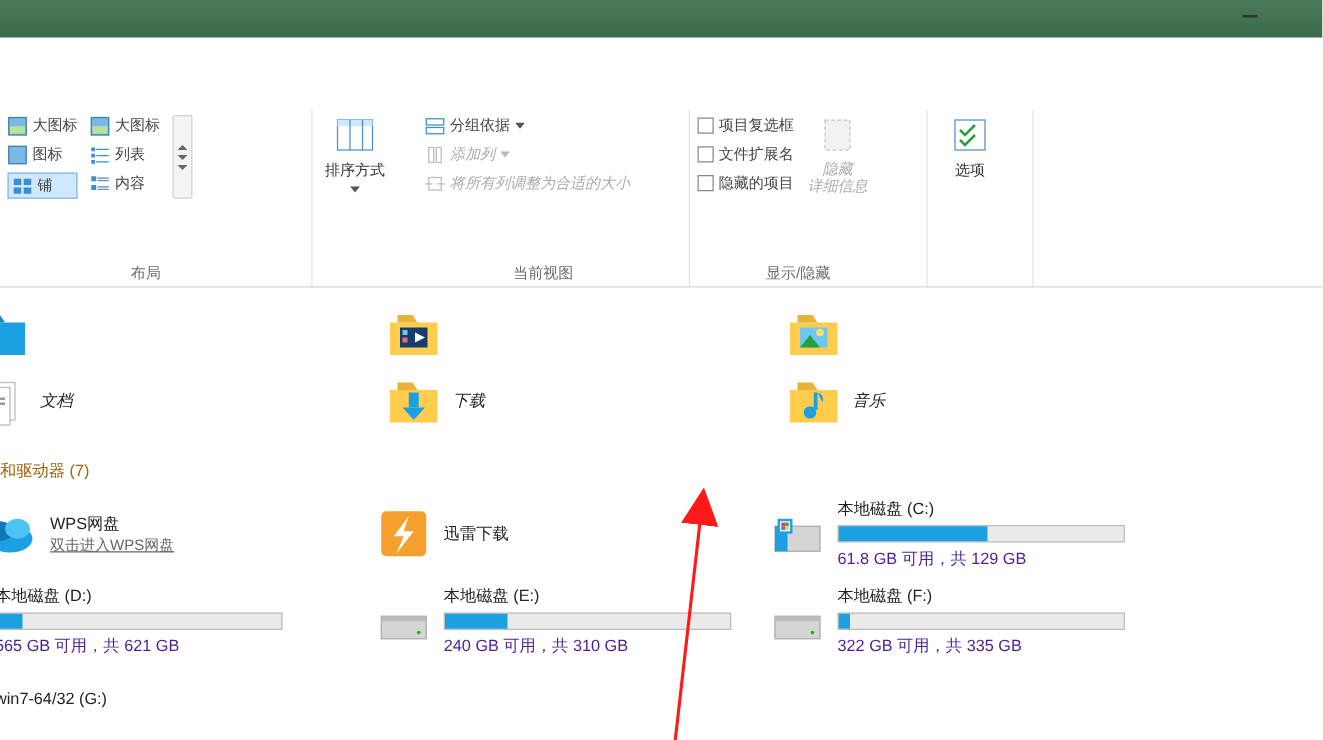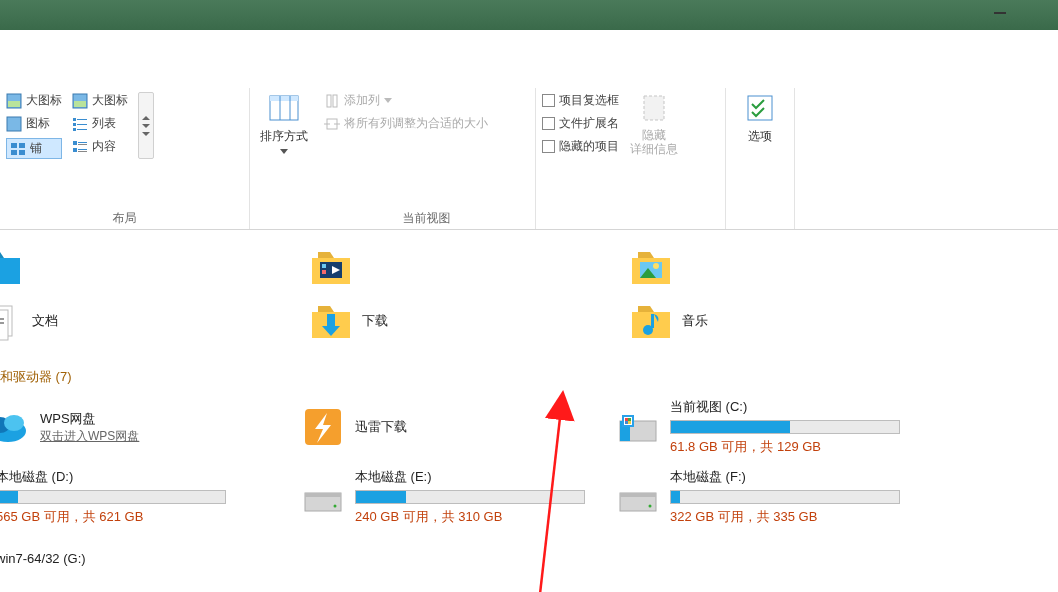--- a/index.html
+++ b/index.html
@@ -3,53 +3,53 @@
 <meta charset="utf-8">
 <style>
 * { margin: 0; padding: 0; box-sizing: border-box; font-family: "Microsoft YaHei", "Segoe UI", sans-serif; }
 body { width: 1058px; height: 592px; background: #fff; overflow: hidden; position: relative; font-size: 13px; color: #333; }
 
 .window-top { height: 30px; background: linear-gradient(to bottom, #4a7a5a, #3a6a4a); position: relative; }
 .minimize { position: absolute; right: 52px; top: 12px; width: 12px; height: 2px; background: #333; }
 
 .ribbon-area { background: #fff; padding: 0 0 0 0; border-bottom: 1px solid #d5d5d5; }
 .ribbon-row { display: flex; align-items: stretch; min-height: 100px; }
-.ribbon-group { display: flex; flex-direction: column; justify-content: space-between; padding: 4px 6px 2px 6px; border-right: 1px solid #e3e3e3; gap: 48px; }
+.ribbon-group { display: flex; flex-direction: column; justify-content: space-between; padding: 4px 22px 2px 6px; border-right: 1px solid #e3e3e3; gap: 48px; }
 .group-label { text-align: center; font-size: 12px; color: #6a6a6a; padding: 3px 0 0 0; }
 
 .lr { display: flex; flex-direction: column; gap: 6px; }
 .litem { display: flex; align-items: center; gap: 4px; font-size: 12px; color: #444; white-space: nowrap; cursor: default; }
 .licon { width: 16px; height: 16px; display: inline-flex; align-items: center; justify-content: center; }
 .cols { display: flex; gap: 10px; }
 
 .big-btn { display: flex; flex-direction: column; align-items: center; justify-content: center; width: 56px; font-size: 12px; color: #333; cursor: default; gap: 4px; }
 .big-btn .bicon { width: 32px; height: 32px; }
 
-.disabled { color: #aaa; }
+.disabled { color: #aaa; font-style: italic; }
 
 .chkbox { width: 13px; height: 13px; border: 1px solid #888; display: inline-block; background: #fff; }
 
 .content { padding: 8px 0 0 0; position: relative; }
 
 .folders-row { display: flex; padding: 4px 0 0 0; }
 .slot { width: 280px; display: flex; align-items: center; gap: 10px; padding: 4px 0; }
 .ficon { width: 42px; height: 42px; display: inline-flex; align-items: center; justify-content: center; }
-.fname { font-size: 13px; color: #222; }
+.fname { font-size: 13px; color: #222; font-style: italic; }
 
 .sect-head { color: #a16207; font-size: 13px; padding: 22px 0 6px 0; }
 
 .drives { display: flex; flex-wrap: wrap; }
 .drive { width: 315px; display: flex; gap: 10px; padding: 6px 0; align-items: center; }
 .drive .dicon { width: 44px; height: 40px; display:flex; align-items:center; justify-content:center; }
 .drive .dinfo { flex: 1; padding-right: 30px; }
 .drive .dname { font-size: 13px; color: #222; }
 .drive .dsub { font-size: 12px; color: #666; text-decoration: underline; }
 .bar { width: 230px; height: 14px; border: 1px solid #bdbdbd; margin: 4px 0; position: relative; background: #eaeaea; }
 .bar .fill { position: absolute; left: 0; top: 0; bottom: 0; background: #1ba1e2; }
-.dstatus { font-size: 13px; color: #c2410c; }
+.dstatus { font-size: 13px; color: #4c1d95; }
 
 .arrow-svg { position: absolute; left: 480px; top: 158px; pointer-events: none; }
 
 
 svg { display: block; }
 </style>
 </head>
 <body>
 
 <div class="window-top">
@@ -157,20 +157,32 @@
         </span>
         <span>排序方式</span>
         <svg width="8" height="5">
             <polygon points="0,0 4,5 8,0" fill="#555"></polygon>
           </svg>
       </div>
     </div>
 
     <div class="ribbon-group" style="width:218px">
       <div class="lr">
+        <div class="litem">
+          <span class="licon">
+            <svg width="16" height="16">
+                <rect x="1" y="2" width="14" height="5" fill="none" stroke="#3a8dd0"></rect>
+                <rect x="1" y="9" width="14" height="5" fill="none" stroke="#3a8dd0"></rect>
+              </svg>
+          </span>
+          <span>分组依据</span>
+          <svg width="8" height="5">
+              <polygon points="0,0 4,5 8,0" fill="#555"></polygon>
+            </svg>
+        </div>
         <div class="litem disabled">
           <span class="licon">
             <svg width="16" height="16">
                 <rect x="3" y="2" width="4" height="12" fill="none" stroke="#bbb"></rect>
                 <rect x="9" y="2" width="4" height="12" fill="none" stroke="#bbb"></rect>
               </svg>
           </span>
           <span>添加列</span>
           <svg width="8" height="5">
               <polygon points="0,0 4,5 8,0" fill="#bbb"></polygon>
@@ -209,20 +221,21 @@
         <div class="big-btn disabled" style="width:50px">
           <span class="bicon">
             <svg width="32" height="32">
                 <rect x="6" y="4" width="20" height="24" fill="#f2f2f2" stroke="#c5c5c5" stroke-dasharray="3,2"></rect>
               </svg>
           </span>
           <span style="white-space:pre-line;text-align:center;line-height:1.2">隐藏
 详细信息</span>
         </div>
       </div>
+      <div class="group-label">显示/隐藏</div>
     </div>
 
     <div class="ribbon-group">
       <div class="big-btn">
         <span class="bicon">
           <svg width="32" height="32">
               <rect x="4" y="4" width="24" height="24" fill="#fff" stroke="#4a90d0"></rect>
               <polyline points="8,12 12,16 20,8" fill="none" stroke="#2a9d3e" stroke-width="2"></polyline>
               <polyline points="8,20 12,24 20,16" fill="none" stroke="#2a9d3e" stroke-width="2"></polyline>
             </svg>
@@ -347,21 +360,21 @@
             <rect x="4" y="14" width="10" height="20" fill="#1ba1e2"></rect>
             <rect x="6" y="8" width="12" height="12" fill="#29a1e8"></rect>
             <rect x="8" y="10" width="8" height="8" fill="#fff"></rect>
             <rect x="9" y="11" width="3" height="3" fill="#e44"></rect>
             <rect x="12" y="11" width="3" height="3" fill="#4a4"></rect>
             <rect x="9" y="14" width="3" height="3" fill="#48c"></rect>
             <rect x="12" y="14" width="3" height="3" fill="#ec4"></rect>
           </svg>
       </span>
       <div class="dinfo">
-        <div class="dname">当前视图 (C:)</div>
+        <div class="dname">本地磁盘 (C:)</div>
         <div class="bar">
             <div class="fill" style="width:52%"></div>
           </div>
         <div class="dstatus">61.8 GB 可用，共 129 GB</div>
       </div>
     </div>
 
     <div class="drive" style="margin-left:-14px">
       <span class="dicon" style="visibility:hidden"></span>
       <div class="dinfo" style="margin-left:-44px">

